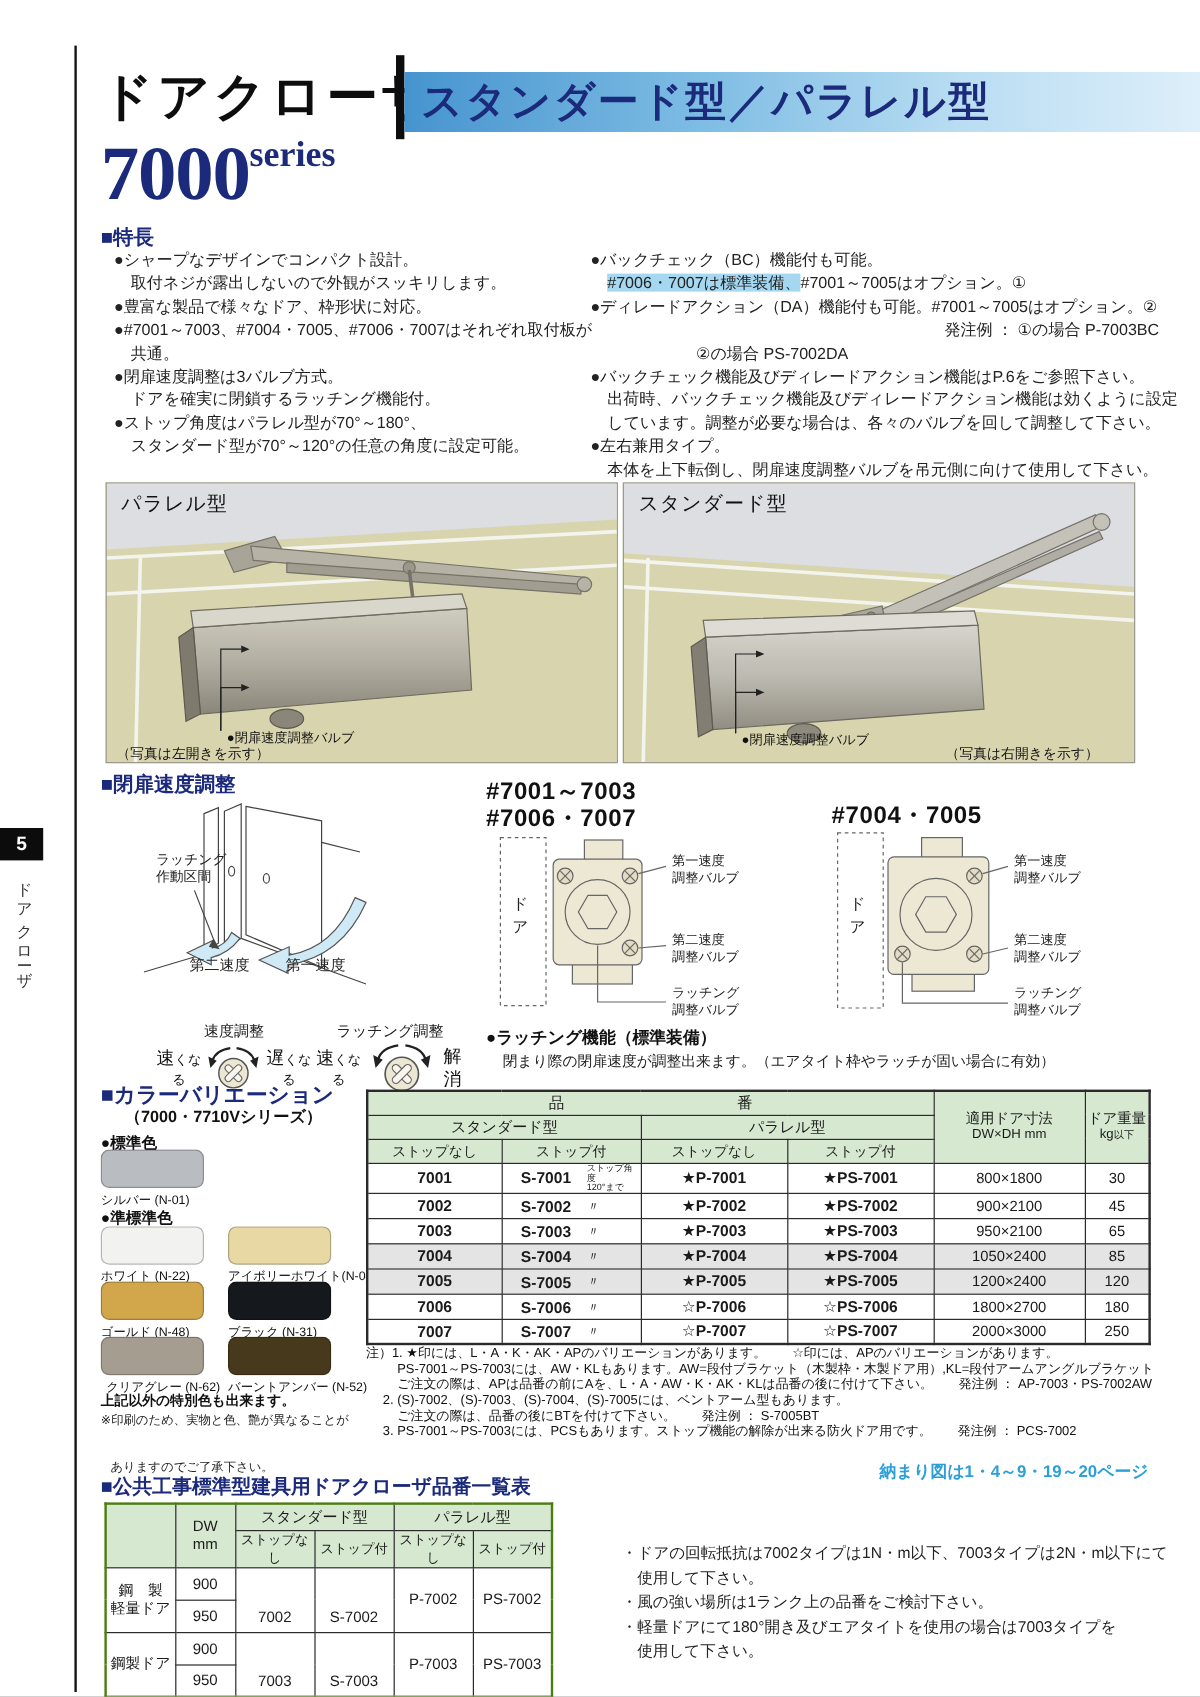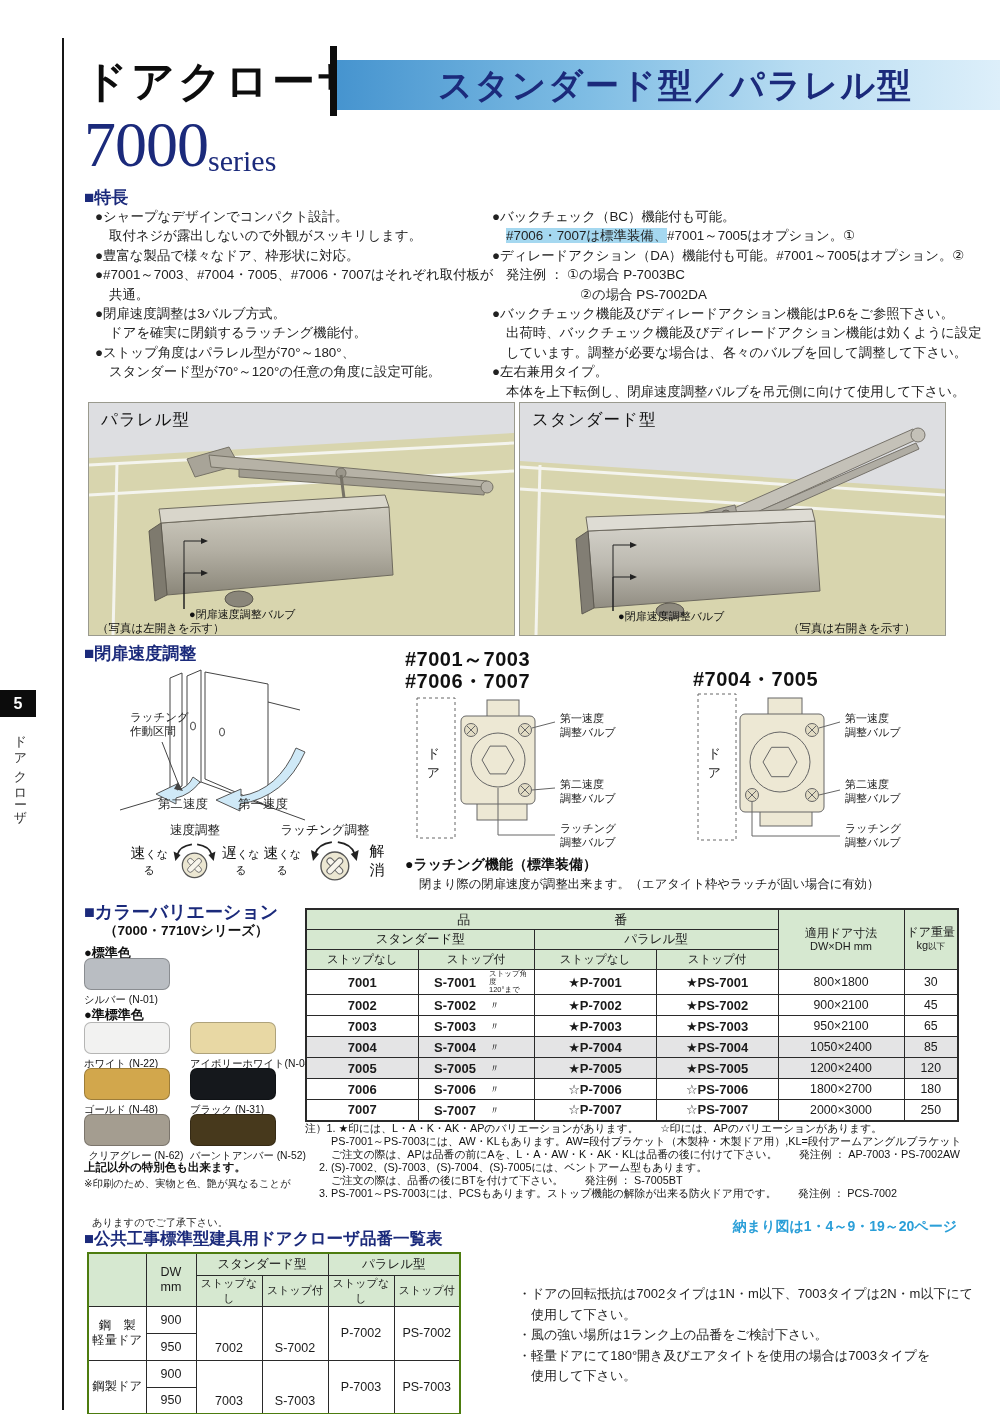--- a/index.html
+++ b/index.html
@@ -4,45 +4,45 @@
 <style>
   html,body{margin:0;padding:0;background:#888;}
   #page{position:relative;width:1000px;height:1414px;background:#ffffff;
         font-family:"Liberation Sans","DejaVu Sans",sans-serif;color:#1a1a1a;overflow:hidden;margin:0 auto;}
   .abs{position:absolute;}
   
   .page-line{left:62px;top:38px;width:2px;height:1372px;background:#161616;}
   .main-title{left:84px;top:54px;font-size:43px;font-weight:bold;letter-spacing:3px;color:#0d0d0d;line-height:54px;}
   .title-divider{left:330px;top:46px;width:7px;height:70px;background:#0d0d0d;}
   .banner{left:337px;top:60px;width:663px;height:50px;
-          background:linear-gradient(90deg,#4694cf 0%,#7fbde4 38%,#b9ddf2 70%,#ddeffa 100%);text-align:center;}
+          background:linear-gradient(90deg,#4694cf 0%,#7fbde4 38%,#b9ddf2 70%,#ddeffa 100%);}
   .banner-text{margin-left:14px;font-size:34px;font-weight:bold;letter-spacing:2px;line-height:50px;color:#1b2a7b;}
-  .series{left:84px;top:112px;display:flex;align-items:flex-end;color:#1b2a7b;
-          font-family:"Liberation Serif","DejaVu Serif",serif;font-weight:normal;}
+  .series{left:84px;top:112px;display:flex;align-items:flex-start;color:#1b2a7b;
+          font-family:"Liberation Serif","DejaVu Serif",serif;font-weight:bold;}
   .series .big{font-size:64px;letter-spacing:-1px;line-height:66px;}
   .series .small{font-size:30px;}
   .sec{font-weight:bold;color:#1b2a7b;}
   .sec-l{font-size:17px;}
   
   .fcol{line-height:19.4px;font-size:13.4px;color:#222;}
   .f-line{white-space:pre;}
   .hl{background:#a5d8f0;}
   
   .photo{width:425px;height:232px;border:1px solid #9a9a8e;background:#d8d5ae;}
   .photo svg{display:block;}
   .ph-title{left:12px;top:6px;font-size:16.5px;color:#111;letter-spacing:1px;}
   .ph-label{font-size:11px;color:#111;}
   .ph-cap{font-size:11.5px;color:#111;}
   
   .dd-label{font-size:12.5px;color:#222;}
   .dd-label2{font-size:11.5px;line-height:14px;white-space:pre-line;color:#222;}
   .vd-title{font-size:20px;font-weight:bold;color:#111;letter-spacing:0.5px;}
   .vd-label{font-size:11px;line-height:13.5px;white-space:pre-line;color:#222;}
   .vd-door{writing-mode:vertical-rl;text-orientation:upright;font-size:13px;letter-spacing:6px;color:#222;}
-  .adj{width:134px;text-align:center;}
+  .adj{width:134px;text-align:center;margin-top:29px;}
   .adj-title{font-size:12.5px;color:#222;margin-bottom:0px;}
   .adj-row{display:flex;align-items:center;justify-content:center;gap:1px;}
   .adj-side{display:inline-block;font-size:11px;color:#111;}
   .adj-side::first-letter{font-size:15px;}
   .adj-side.big{font-size:15px;}
   .latch-title{font-size:14px;color:#111;font-weight:bold;}
   .latch-body{font-size:12.3px;color:#222;}
   
   .col-head{font-size:18px;}
   .col-sub{font-size:13.5px;color:#111;font-weight:bold;}
@@ -127,21 +127,21 @@
       <div class="f-line" style="padding-left: 14px;">共通。</div>
       <div class="f-line">●閉扉速度調整は3バルブ方式。</div>
       <div class="f-line" style="padding-left: 14px;">ドアを確実に閉鎖するラッチング機能付。</div>
       <div class="f-line">●ストップ角度はパラレル型が70°～180°、</div>
       <div class="f-line" style="padding-left: 14px;">スタンダード型が70°～120°の任意の角度に設定可能。</div>
     </div>
   <div class="abs fcol" style="left:492px;top:207px;width:474px;">
       <div class="f-line">●バックチェック（BC）機能付も可能。</div>
       <div class="f-line" style="padding-left: 14px;"><span class="hl">#7006・7007は標準装備、</span>#7001～7005はオプション。①</div>
       <div class="f-line">●ディレードアクション（DA）機能付も可能。#7001～7005はオプション。②</div>
-      <div class="f-line" style="padding-left: 14px;">発注例 ： ①の場合 P-7003BC</div>
+      <div class="f-line" style="padding-left: 14px; text-align: right;">発注例 ： ①の場合 P-7003BC</div>
       <div class="f-line" style="padding-left: 88px;">②の場合 PS-7002DA</div>
       <div class="f-line">●バックチェック機能及びディレードアクション機能はP.6をご参照下さい。</div>
       <div class="f-line" style="padding-left: 14px;">出荷時、バックチェック機能及びディレードアクション機能は効くように設定</div>
       <div class="f-line" style="padding-left: 14px;">しています。調整が必要な場合は、各々のバルブを回して調整して下さい。</div>
       <div class="f-line">●左右兼用タイプ。</div>
       <div class="f-line" style="padding-left: 14px;">本体を上下転倒し、閉扉速度調整バルブを吊元側に向けて使用して下さい。</div>
     </div>
 
   <div class="abs photo" style="left:88px;top:402px;">
     <svg width="425" height="232" viewBox="0 0 425 232">

